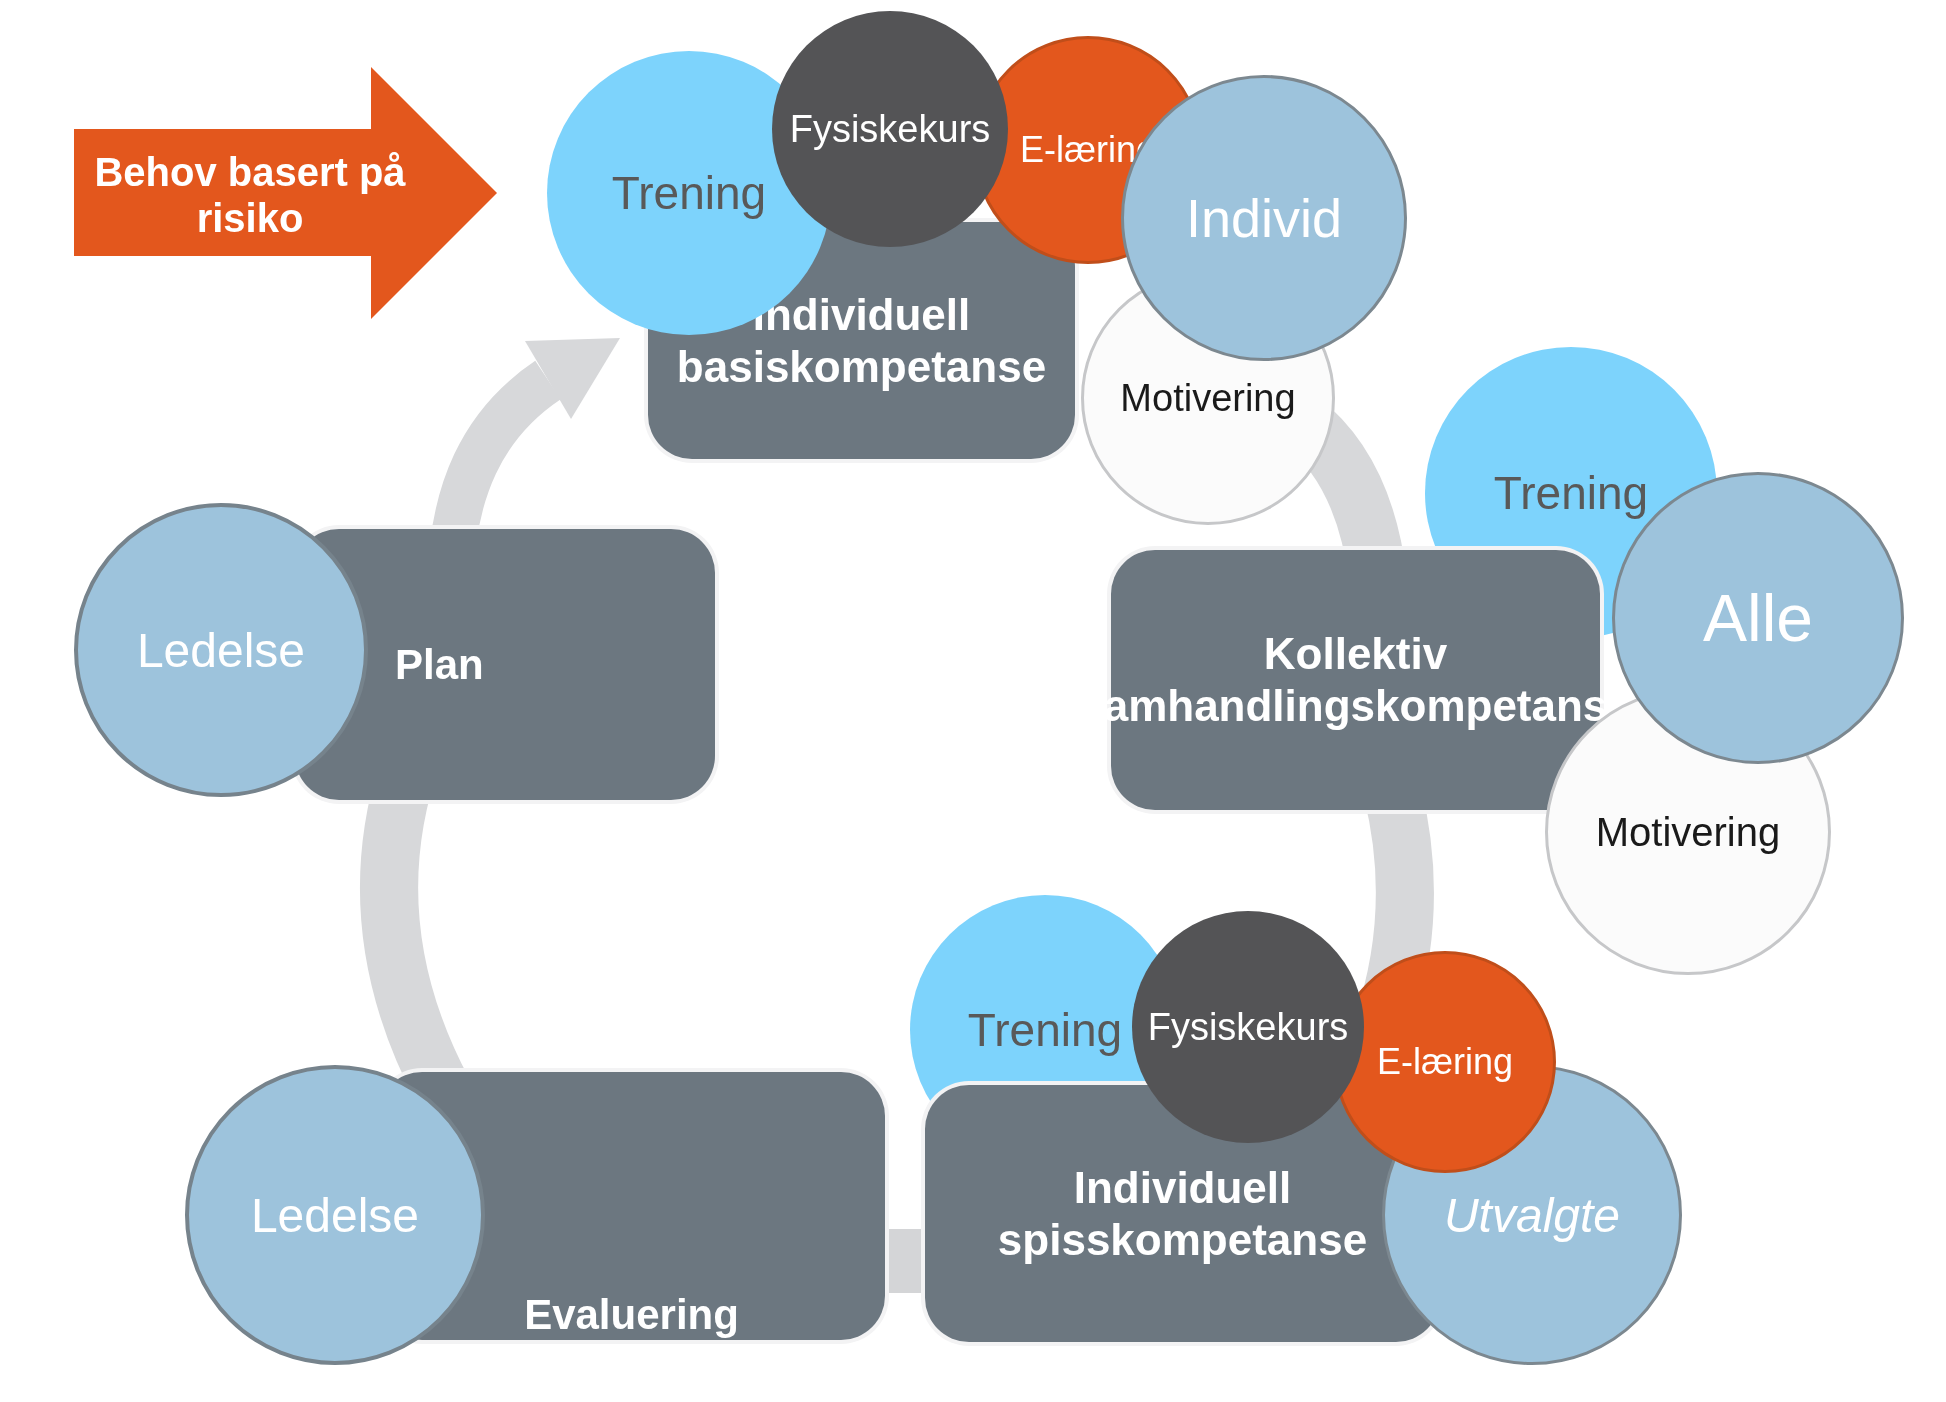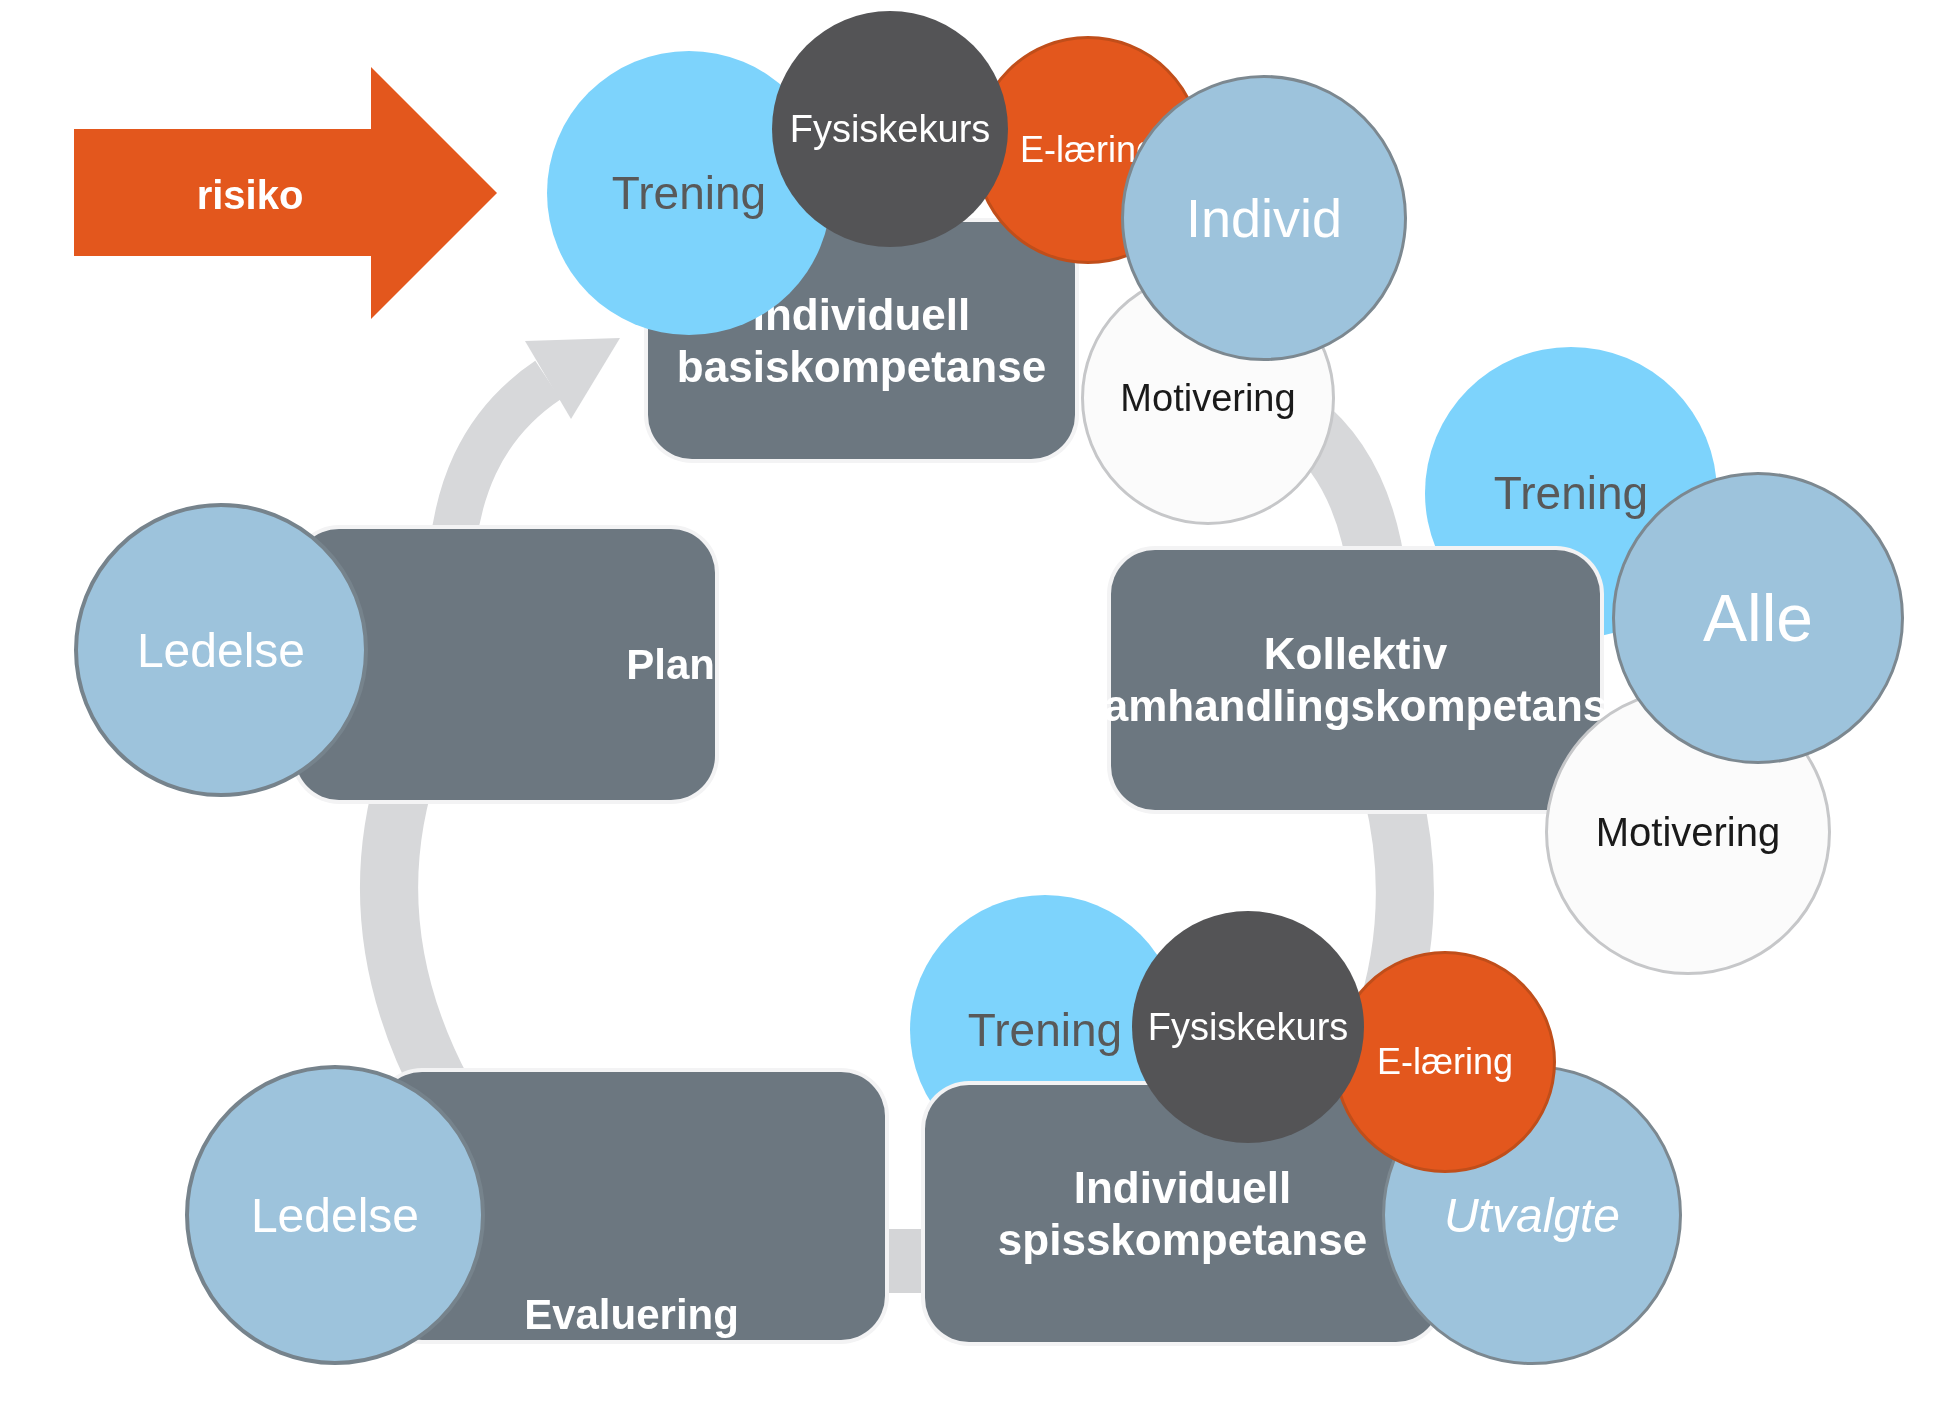--- a/index.html
+++ b/index.html
@@ -66,29 +66,30 @@
     <path d="M 1392 790 Q 1432 950 1348 1105" fill="none" stroke="#D7D8DA" stroke-width="58"></path>
     <rect x="889" y="1229" width="36" height="64" fill="#D4D5D7"></rect>
     <path d="M 450 585 C 452 492 482 424 548 380" fill="none" stroke="#D7D8DA" stroke-width="46"></path>
     <polygon points="571,419 525,341 620,338" fill="#D7D8DA"></polygon>
   </svg>
 
   <svg class="layer" width="1946" height="1402" viewBox="0 0 1946 1402">
     <polygon points="74,129 371,129 371,67 497,193 371,319 371,256 74,256" fill="#E3571D"></polygon>
   </svg>
   <div id="behov-label" class="abs">
+    <span>Behov basert på</span>
     <span>risiko</span>
   </div>
 
   <div class="stage stage2" style="left:648px; top:222px; width:427px; height:237px;">
     <span class="l">Individuell</span>
     <span class="l">basiskompetanse</span>
   </div>
 
-  <div class="stage stage1" style="left:295px; top:529px; width:420px; height:271px; align-items:flex-end; padding-left:100px; box-sizing:border-box;">
+  <div class="stage stage1" style="left:295px; top:529px; width:420px; height:271px; align-items:flex-start; padding-left:100px; box-sizing:border-box;">
     <span class="l">Plan</span>
   </div>
 
   <div class="stage stage2" style="left:1111px; top:550px; width:489px; height:260px;">
     <span class="l">Kollektiv</span>
     <span class="l">samhandlingskompetanse</span>
   </div>
 
   <div class="stage stage1" style="left:378px; top:1072px; width:507px; height:268px;justify-content:flex-end;">
     <span class="l">Evaluering</span>

